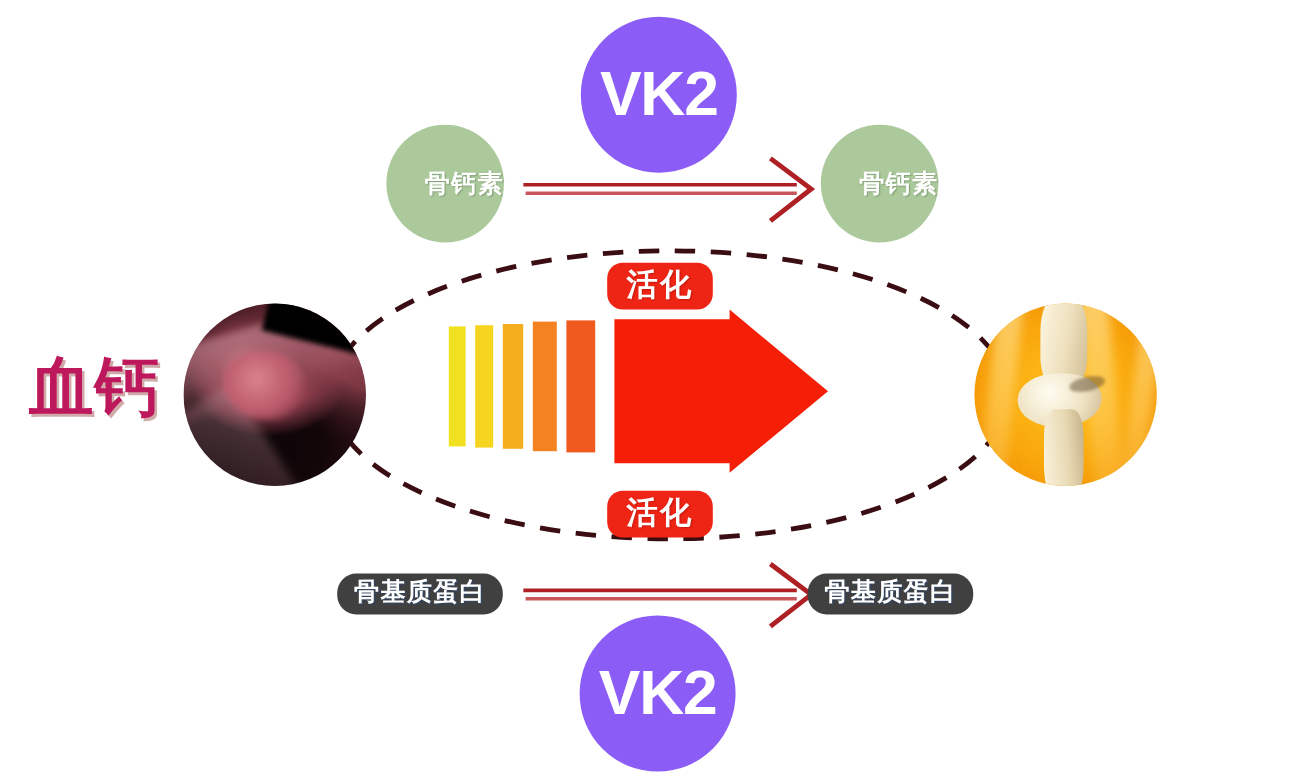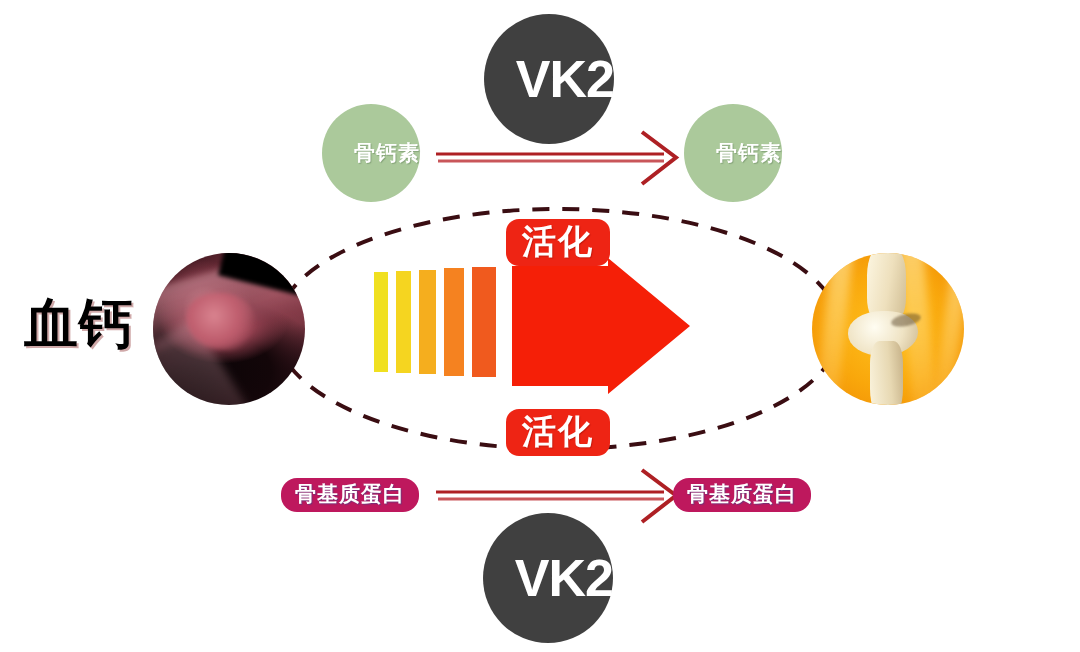--- a/index.html
+++ b/index.html
@@ -26,21 +26,21 @@
     width: 1080px;
     height: 652px;
     pointer-events: none;
   }
 
   
   .side-label {
     position: absolute;
     font-size: 54px;
     font-weight: bold;
-    color: #000000;
+    color: #be185d;
     letter-spacing: 1px;
     line-height: 1;
     text-shadow: 2px 2px 0 rgba(120,10,10,0.35);
     white-space: nowrap;
   }
   #label-blood-calcium { left: 24px; top: 296px; }
   #label-bone-calcium  { left: 958px; top: 296px; }
 
   
   .photo-circle {
@@ -159,58 +159,58 @@
     white-space: nowrap;
   }
   #osteocalcin-left  { left: 322px; top: 104px; }
   #osteocalcin-right { left: 684px; top: 104px; }
 
   
   .vk2-circle {
     position: absolute;
     width: 130px; height: 130px;
     border-radius: 50%;
-    background: #404040;
+    background: #8b5cf6;
     display: flex;
     align-items: center;
-    justify-content: flex-end;
+    justify-content: center;
   }
   .vk2-circle .txt {
     color: #ffffff;
     font-size: 52px;
     font-weight: bold;
     letter-spacing: -1px;
     line-height: 1;
   }
   #vk2-top    { left: 484px; top: 14px; }
   #vk2-bottom { left: 483px; top: 513px; }
 
   
   .activate-badge {
     position: absolute;
     padding: 4px 16px 6px 16px;
     border-radius: 13px;
     background: #ee2414;
     color: #ffffff;
-    font-size: 34px;
+    font-size: 26px;
     font-weight: bold;
     letter-spacing: 2px;
     line-height: 1.1;
     white-space: nowrap;
     text-shadow: 1px 1px 1px rgba(140,10,0,0.4);
   }
   #activate-top    { left: 506px; top: 219px; }
   #activate-bottom { left: 506px; top: 409px; }
 
   
   .blue-badge {
     position: absolute;
     padding: 4px 14px 6px 14px;
     border-radius: 16px;
-    background: #be185d;
+    background: #404040;
     color: #ffffff;
     font-size: 21px;
     font-weight: bold;
     letter-spacing: 1px;
     line-height: 1.15;
     white-space: nowrap;
     text-shadow: 1px 1px 1px rgba(30,80,150,0.45);
   }
   #protein-left  { left: 281px; top: 478px; }
   #protein-right { left: 673px; top: 478px; }

